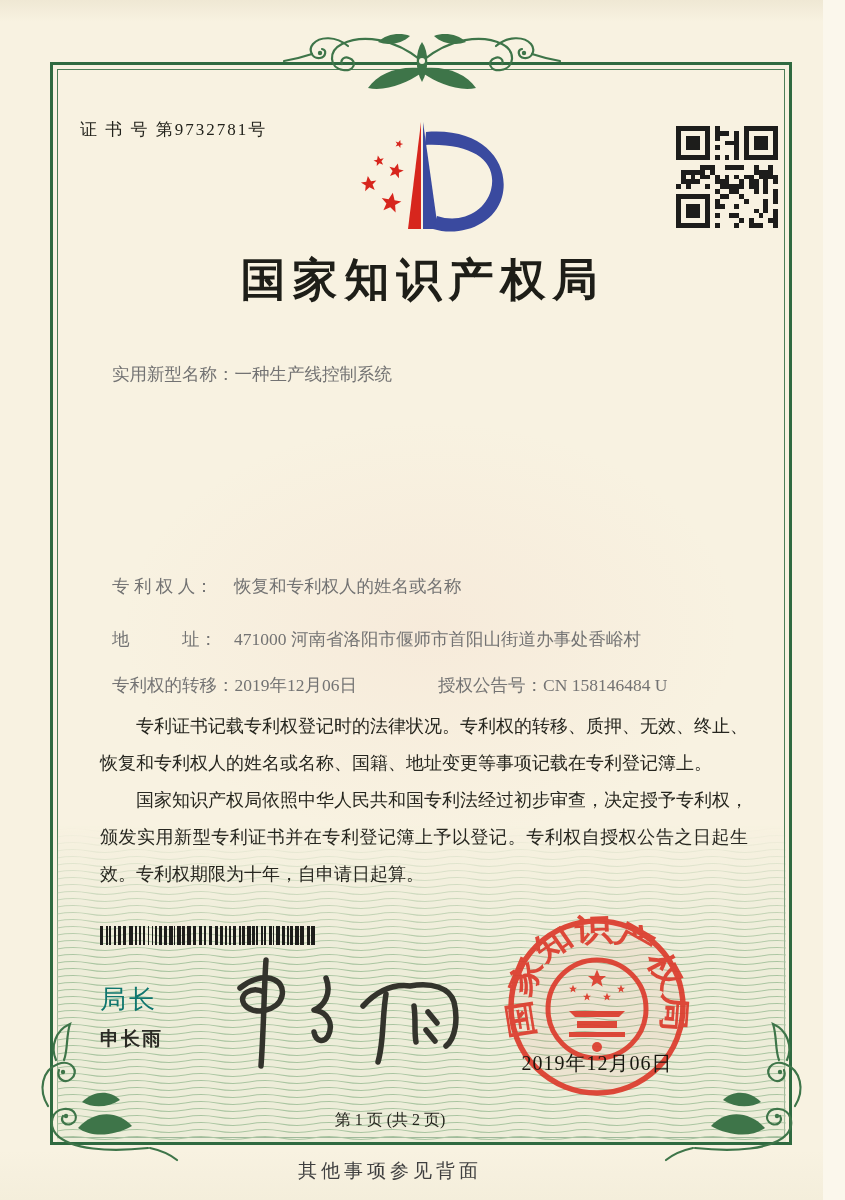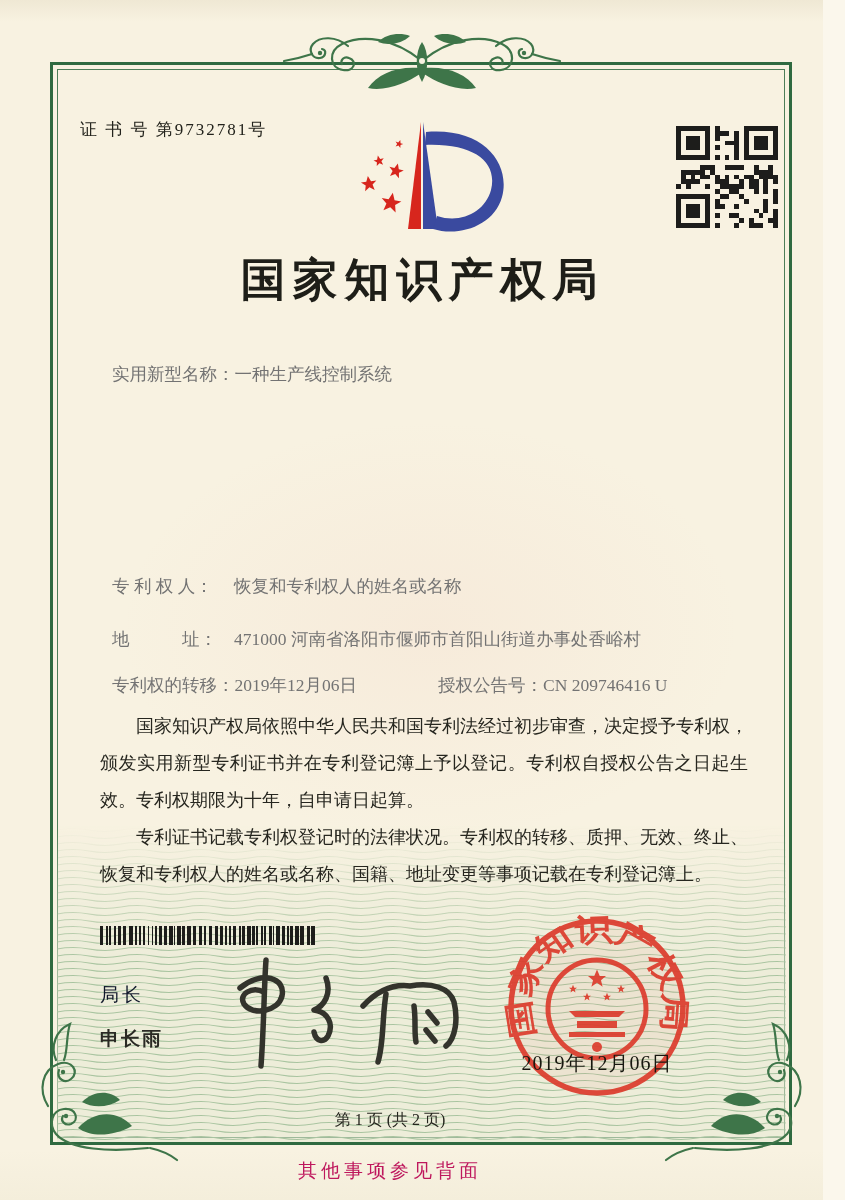--- a/index.html
+++ b/index.html
@@ -27,34 +27,34 @@
   
   .legal{position:absolute;left:100px;top:708px;width:648px;font-size:18px;
     line-height:37px;text-align:justify;color:#26261f;}
   .legal p{margin:0;text-indent:2em;}
   
   .waves{position:absolute;left:57px;top:826px;}
   
   .barcode{position:absolute;left:100px;top:926px;width:224px;height:19px;display:flex;overflow:hidden;}
   .barcode i{display:block;height:100%;background:#1d1d1b;flex:none;}
   
-  .signer-title{position:absolute;left:100px;top:982px;font-size:19px;letter-spacing:3px;
-    font-family:Liberation Mono, monospace;color:#0f172a;}
+  .signer-title{position:absolute;left:100px;top:982px;font-size:26px;letter-spacing:3px;
+    font-family:Liberation Mono, monospace;color:#0f766e;}
   .signer-name{position:absolute;left:100px;top:1026px;font-size:19px;letter-spacing:2px;
     font-family:"Liberation Sans","DejaVu Sans",sans-serif;color:#2a2a24;font-weight:bold;}
   .sig{position:absolute;left:228px;top:952px;}
   
   .seal{position:absolute;left:502px;top:912px;}
   .seal-date{position:absolute;left:503px;top:1050px;width:188px;text-align:center;
     font-size:20px;color:#17170f;letter-spacing:1px;}
   
   .page-info{position:absolute;left:50px;top:1110px;width:680px;text-align:center;
     font-size:16px;color:#26261f;}
   .back-note{position:absolute;left:50px;top:1158px;width:680px;text-align:center;
-    font-size:19px;letter-spacing:4px;color:#be185d;}
+    font-size:19px;letter-spacing:4px;color:#404040;}
   .orn{position:absolute;}
 </style>
 </head>
 <body>
 
 <div class="page">
 
   <div class="edge-strip"></div>
   <div class="tint"></div>
 
@@ -358,27 +358,27 @@
   </div>
   <div class="frow" style="top:574px">
     <span class="lab">专 利 权 人：</span><span class="val">恢复和专利权人的姓名或名称</span>
   </div>
   <div class="frow" style="top:627px">
     <span class="lab">地　　　址：</span><span class="val">471000 河南省洛阳市偃师市首阳山街道办事处香峪村</span>
   </div>
   <div class="frow" style="top:673px;width:648px">
     <span class="lab">专利权的转移：</span><span>2019年12月06日</span>
     <span class="grant2">
-      <span>授权公告号：</span><span>CN 209746416 U</span>
+      <span>授权公告号：</span><span>CN 158146484 U</span>
     </span>
   </div>
 
   <div class="legal">
+    <p>专利证书记载专利权登记时的法律状况。专利权的转移、质押、无效、终止、恢复和专利权人的姓名或名称、国籍、地址变更等事项记载在专利登记簿上。</p>
     <p>国家知识产权局依照中华人民共和国专利法经过初步审查，决定授予专利权，颁发实用新型专利证书并在专利登记簿上予以登记。专利权自授权公告之日起生效。专利权期限为十年，自申请日起算。</p>
-    <p>专利证书记载专利权登记时的法律状况。专利权的转移、质押、无效、终止、恢复和专利权人的姓名或名称、国籍、地址变更等事项记载在专利登记簿上。</p>
   </div>
 
   <div id="barcode" class="barcode">
       <i style="width: 3px; margin-right: 3px;"></i>
       <i style="width: 2px; margin-right: 1px;"></i>
       <i style="width: 2px; margin-right: 3px;"></i>
       <i style="width: 2px; margin-right: 2px;"></i>
       <i style="width: 3px; margin-right: 2px;"></i>
       <i style="width: 3px; margin-right: 3px;"></i>
       <i style="width: 4px; margin-right: 2px;"></i>

